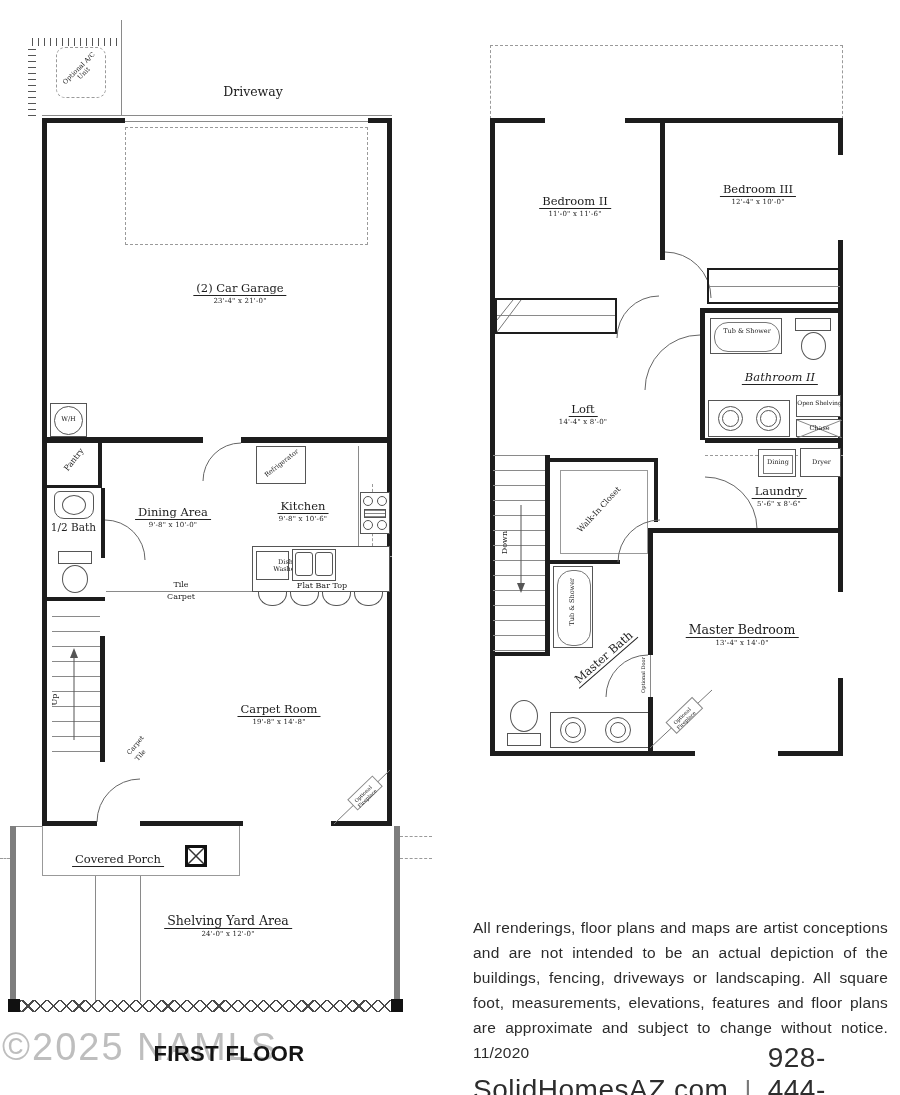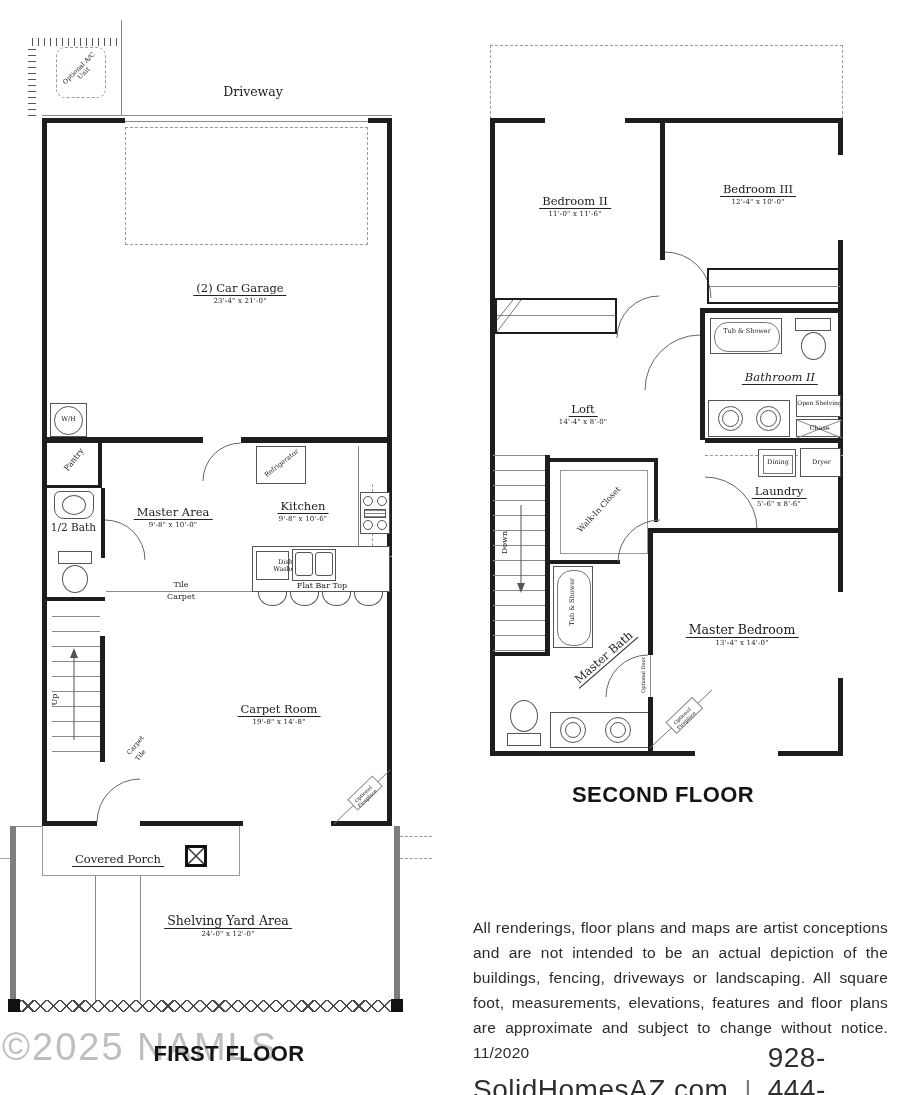--- a/index.html
+++ b/index.html
@@ -92,21 +92,21 @@
     <div class="circle" style="left:62px;top:495px;width:24px;height:20px;"></div>
     <div class="fixlbl fs10" style="left:50px;top:521px;width:46px;text-align:right;line-height:1.2;">1/2 Bath</div>
     <div class="box" style="left:58px;top:551px;width:34px;height:13px;"></div>
     <div class="circle" style="left:62px;top:565px;width:26px;height:28px;"></div>
 
     <svg class="icon" style="left:105px;top:520px;" width="40" height="40" viewBox="0 0 40 40">
       <path d="M0 0 A40 40 0 0 1 40 40" fill="none" stroke="#666" stroke-width="1"></path>
     </svg>
 
     <div class="rlabel fs11" style="left:173px;top:505px;">
-      <span class="rname">Master Area</span>
+      <span class="rname">Dining Area</span>
       <div class="rdim">9'-8" x 10'-0"</div>
     </div>
 
     <div class="box" style="left:256px;top:446px;width:50px;height:38px;">
       <div class="fixlbl tiny" style="left:2px;top:13px;width:46px;transform:rotate(-38deg);">Refrigerator</div>
     </div>
     <div class="tline" style="left:358px;top:446px;width:1px;height:102px;"></div>
     <div class="dashline-v" style="left:372px;top:484px;height:72px;"></div>
     <div class="dashline-h" style="left:358px;top:556px;width:34px;"></div>
     <div class="rlabel fs11" style="left:303px;top:499px;">
@@ -335,21 +335,20 @@
     <div class="circle" style="left:155px;top:717px;width:26px;height:26px;"></div>
     <div class="circle" style="left:160px;top:722px;width:16px;height:16px;"></div>
     <div class="circle" style="left:60px;top:700px;width:28px;height:32px;"></div>
     <div class="box" style="left:57px;top:733px;width:34px;height:13px;"></div>
 
     <div class="window-h" style="left:245px;top:750px;width:83px;height:6px;"></div>
     <div class="window-v" style="left:387px;top:592px;width:6px;height:86px;"></div>
     <div class="window-v" style="left:387px;top:155px;width:6px;height:85px;"></div>
     <div class="window-h" style="left:95px;top:118px;width:80px;height:6px;"></div>
 
-    <div class="floor-title" style="left:213px;top:782px;">SECOND FLOOR</div>
   </div>
 
   <div class="disclaimer" style="left:473px;top:915px;width:415px;">All renderings, floor plans and maps are artist conceptions and are not intended to be an actual depiction of the buildings, fencing, driveways or landscaping. All square foot, measurements, elevations, features and floor plans are approximate and subject to change without notice. 11/2020</div>
 
   <div class="brand" style="left:473px;top:1042px;width:400px;justify-content:center;">
     <span>SolidHomesAZ.com</span>
     <span class="sep">|</span>
     <span>928-444-8746</span>
   </div>
 

